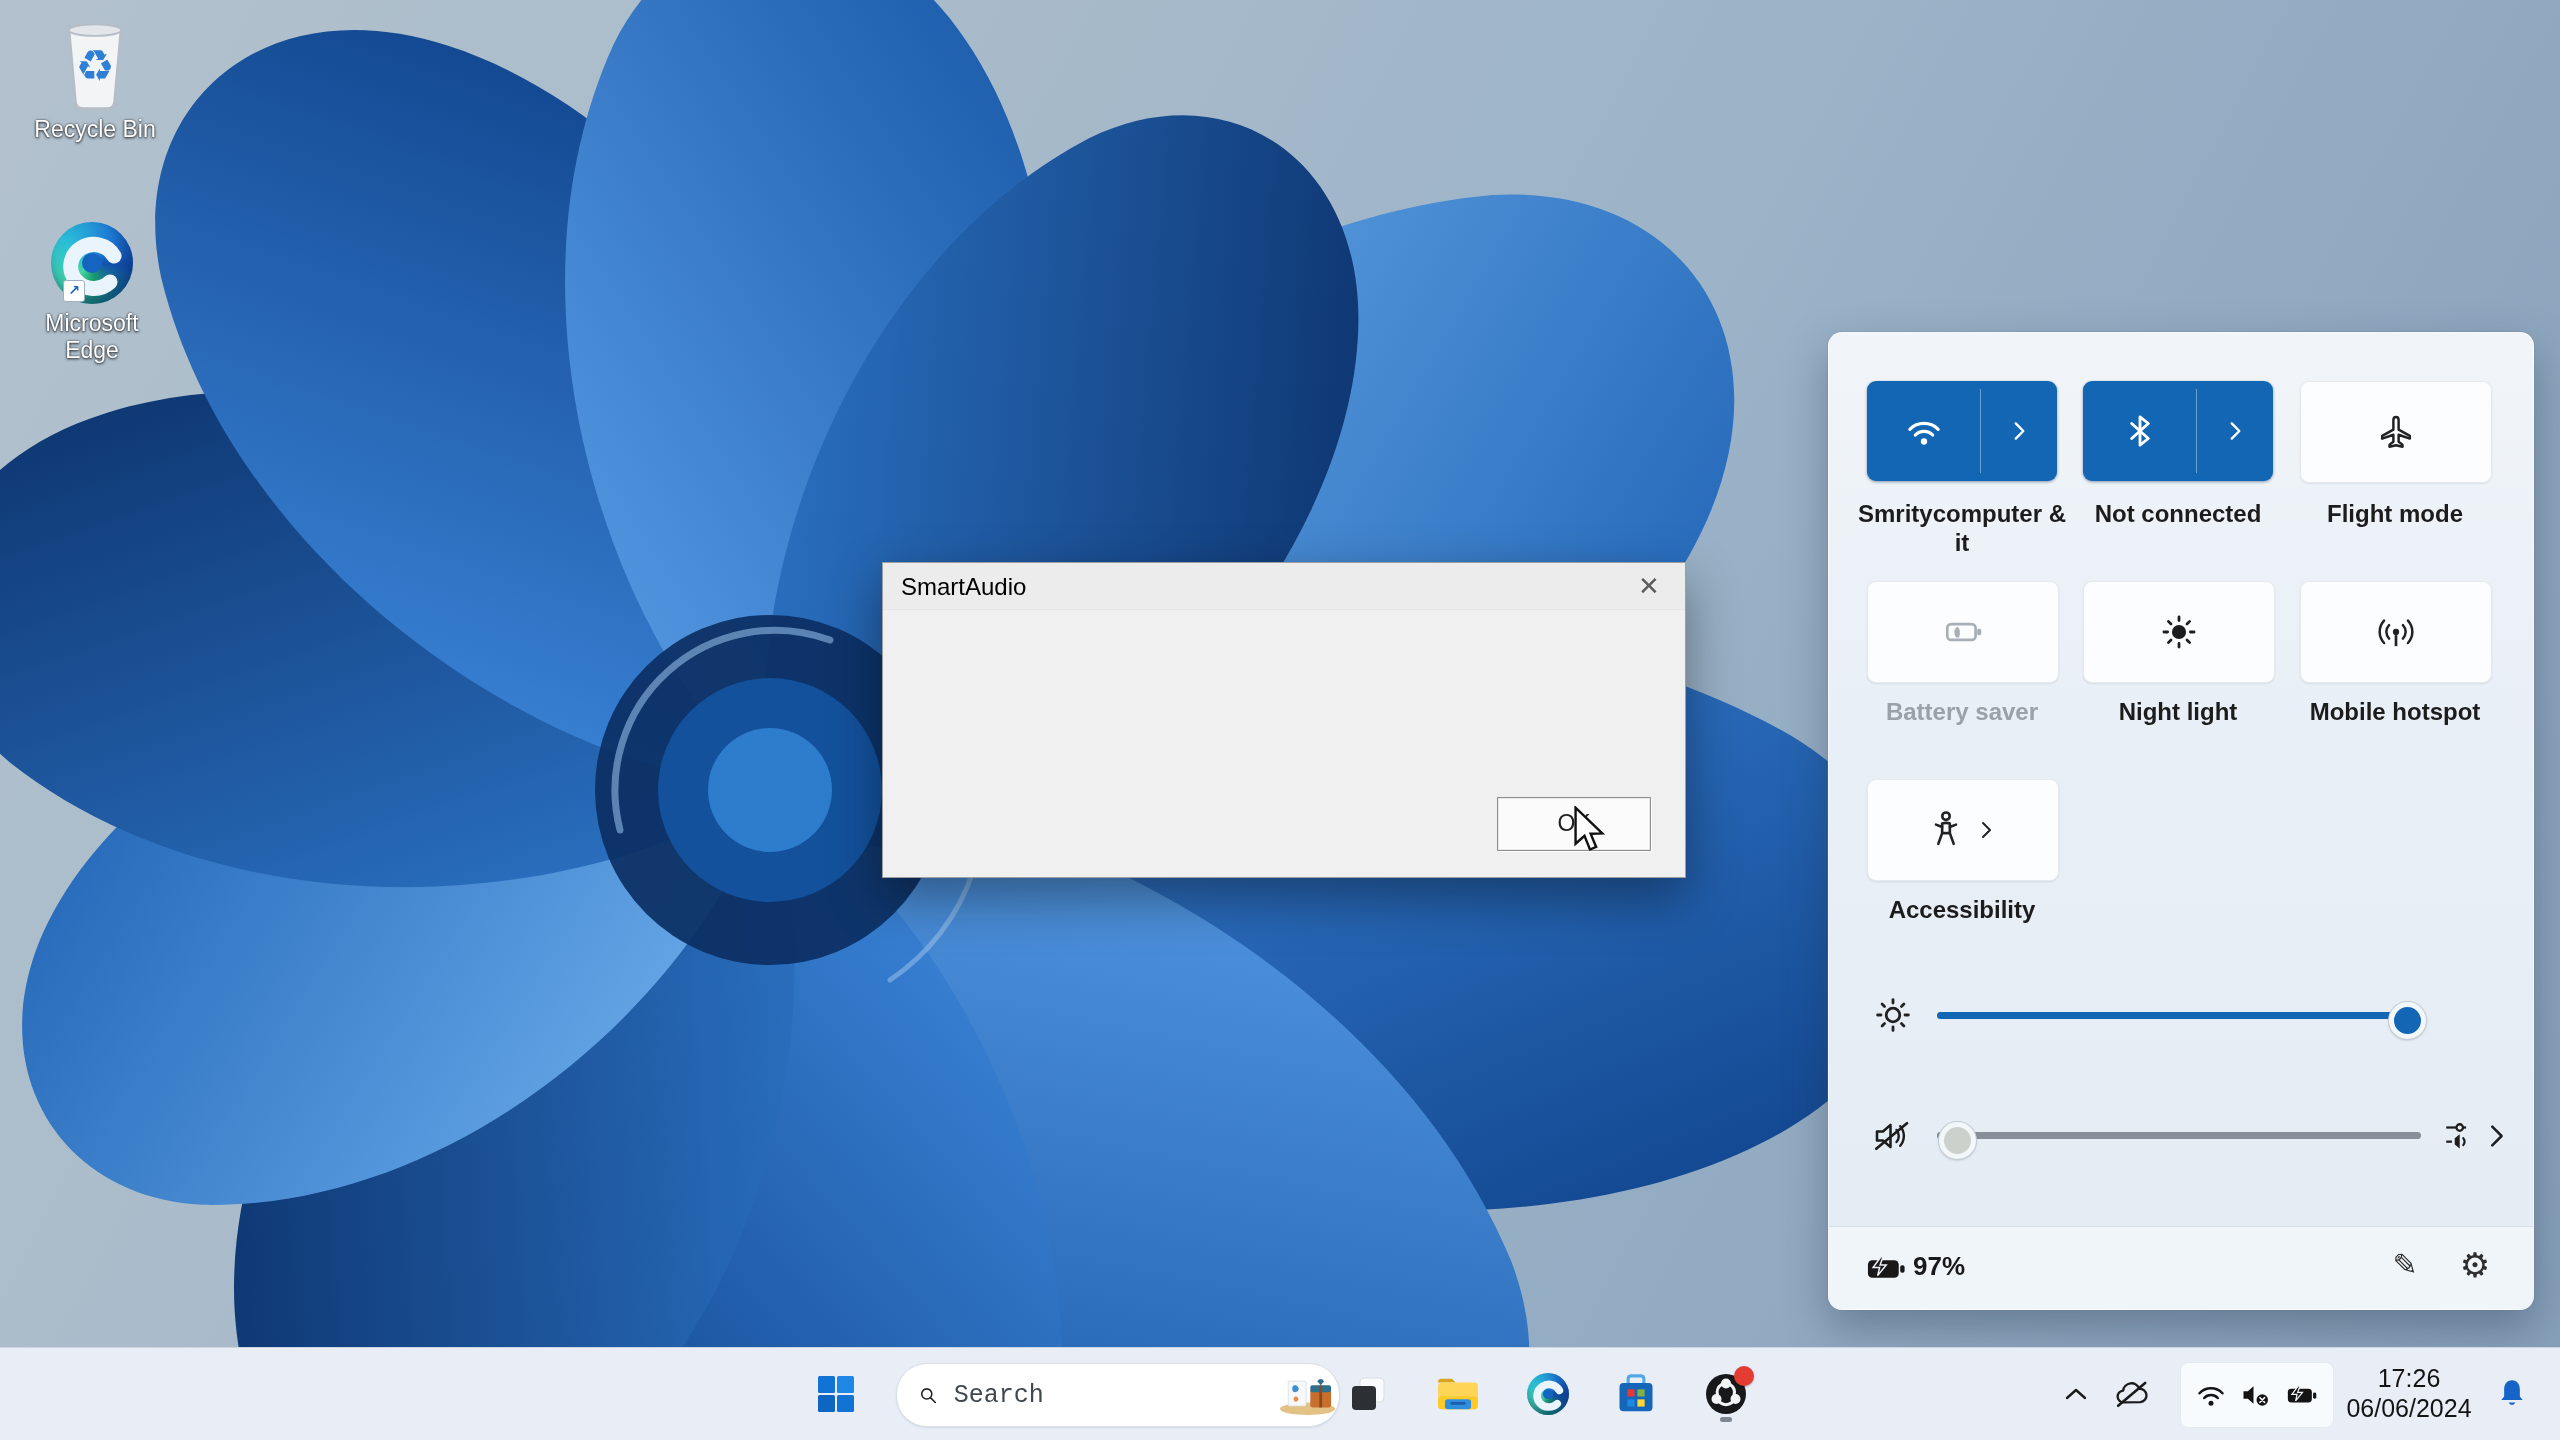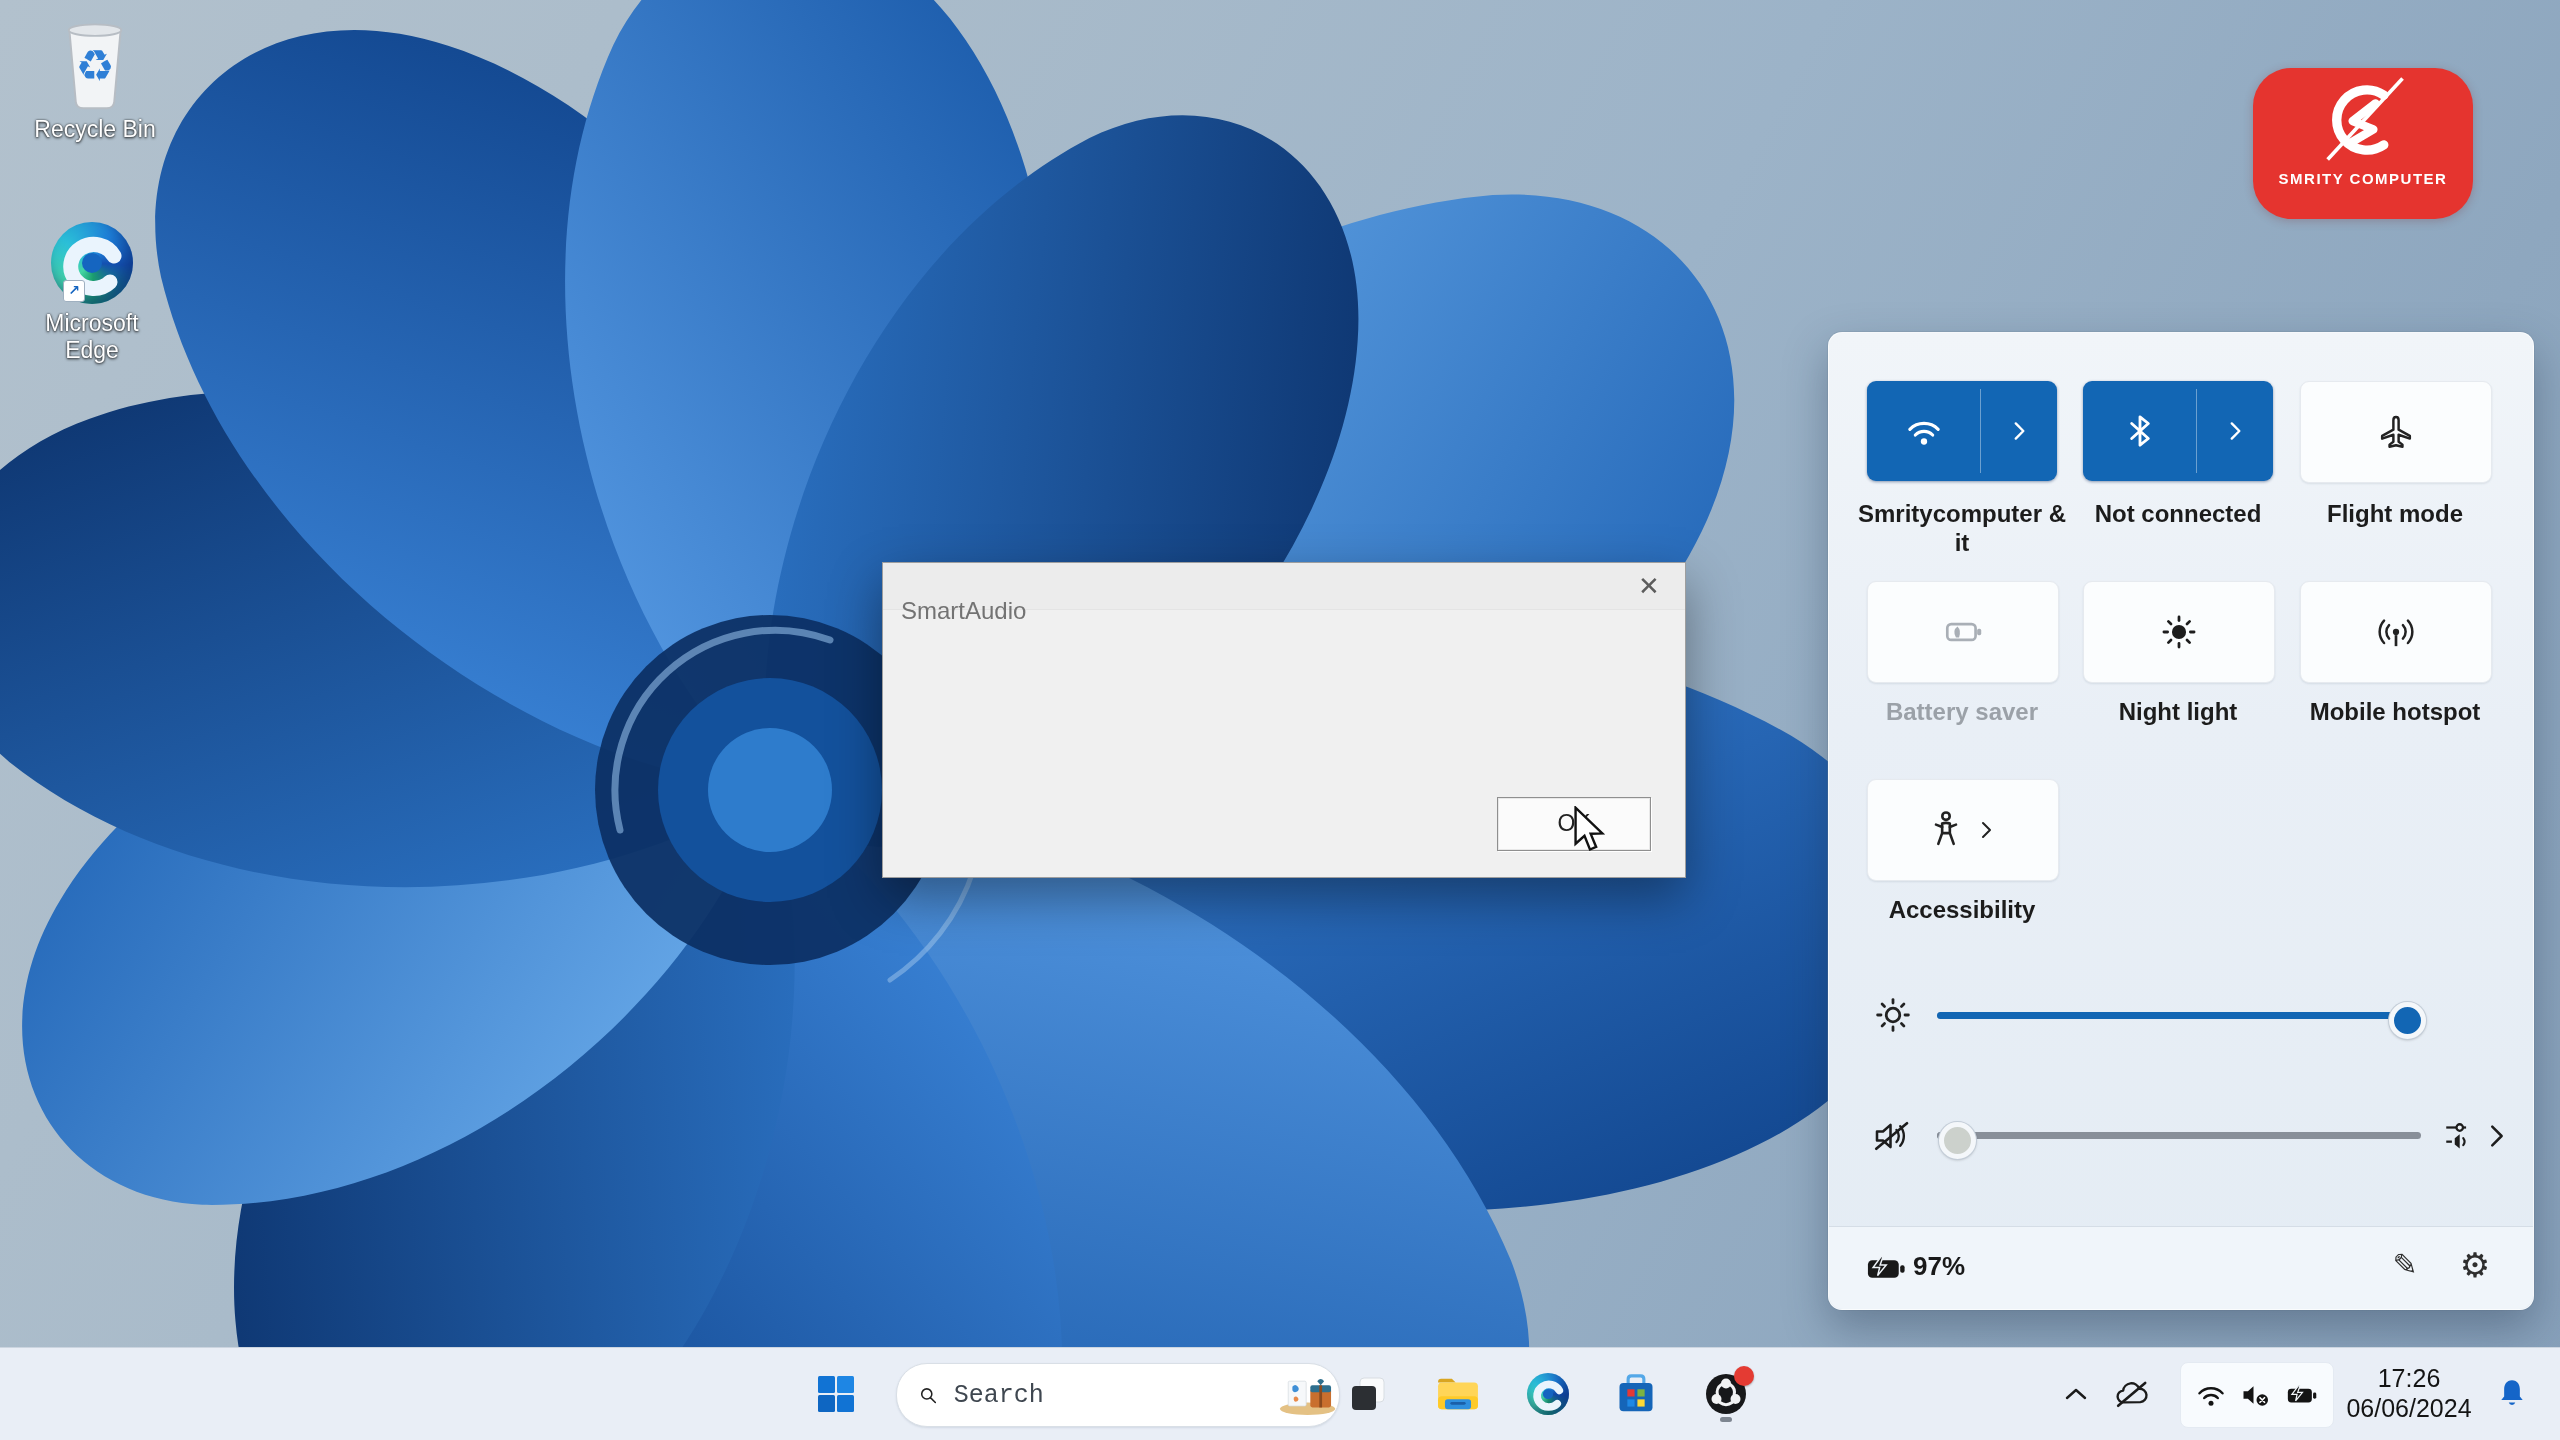--- a/index.html
+++ b/index.html
@@ -25,21 +25,21 @@
   
   .watermark{position:absolute;left:2253px;top:68px;width:220px;height:151px;border-radius:38px;
     background:#e5342f;box-shadow:0 2px 10px rgba(120,30,30,.25);display:flex;flex-direction:column;
     align-items:center;justify-content:flex-start;}
   .watermark .brand{color:#fff;font-size:15px;font-weight:bold;letter-spacing:1.5px;margin-top:-2px;}
 
   
   .dialog{position:absolute;left:882px;top:562px;width:802px;height:314px;background:#f0f0f0;
     border:1px solid #9e9e9e;box-shadow:0 20px 48px rgba(0,0,0,.38);}
   .dlg-titlebar{position:relative;height:46px;background:#ececec;border-bottom:1px solid #e4e4e4;}
-  .dlg-title{position:absolute;left:18px;top:10px;font-size:24px;color:#737373;margin-top:24px;}
+  .dlg-title{position:absolute;left:18px;top:10px;font-size:24px;color:#000000;}
   .dlg-close{position:absolute;right:18px;top:6px;width:36px;height:34px;text-align:center;
     font-size:26px;color:#5c5c5c;line-height:34px;font-weight:300;}
   .dlg-body{position:absolute;left:1px;top:47px;right:1px;height:176px;background:#fdfdfd;}
   .dlg-msg{position:absolute;left:20px;top:56px;width:745px;font-size:23.5px;line-height:31px;color:#151515;}
   .dlg-footer{position:absolute;left:1px;right:1px;bottom:1px;height:90px;background:#f0f0f0;}
   .dlg-ok{position:absolute;right:33px;bottom:25px;width:152px;height:52px;background:#fbfbfb;
     border:1px solid #8f8f8f;box-shadow:inset 0 0 0 1px #e8e8e8,1px 1px 0 #fff;
     font-size:23px;color:#222;text-align:center;line-height:50px;}
 
   
@@ -152,28 +152,20 @@
     <div class="edge-ball">
       <svg class="edge-swirl" width="82" height="82" viewBox="0 0 82 82">
         <path d="M63 34 a23 22 0 1 0 -4 26" fill="none" stroke="#eaf4fd" stroke-width="15" stroke-linecap="round"></path>
         <circle cx="41" cy="41" r="10" fill="#1565c0"></circle>
       </svg>
       <div class="shortcut-badge">↗</div>
     </div>
     <div class="desk-label" style="width:150px;margin:6px auto 0;">Microsoft Edge</div>
   </div>
 
-  <div class="watermark">
-    <svg width="104" height="104" viewBox="0 0 100 100">
-      <path d="M70 26 A29 29 0 1 0 70 74" fill="none" stroke="#fff" stroke-width="9" stroke-linecap="round"></path>
-      <path d="M62 34 L40 51 L60 59 L38 72" fill="none" stroke="#fff" stroke-width="8" stroke-linejoin="round" stroke-linecap="round"></path>
-      <line x1="16" y1="88" x2="88" y2="10" stroke="#fff" stroke-width="3.5"></line>
-    </svg>
-    <div class="brand">SMRITY COMPUTER</div>
-  </div>
 
   <div class="dialog">
     <div class="dlg-titlebar">
       <div class="dlg-title">SmartAudio</div>
       <div class="dlg-close">✕</div>
     </div>
     <div class="dlg-footer">
       <div class="dlg-ok">OK</div>
     </div>
   </div>

